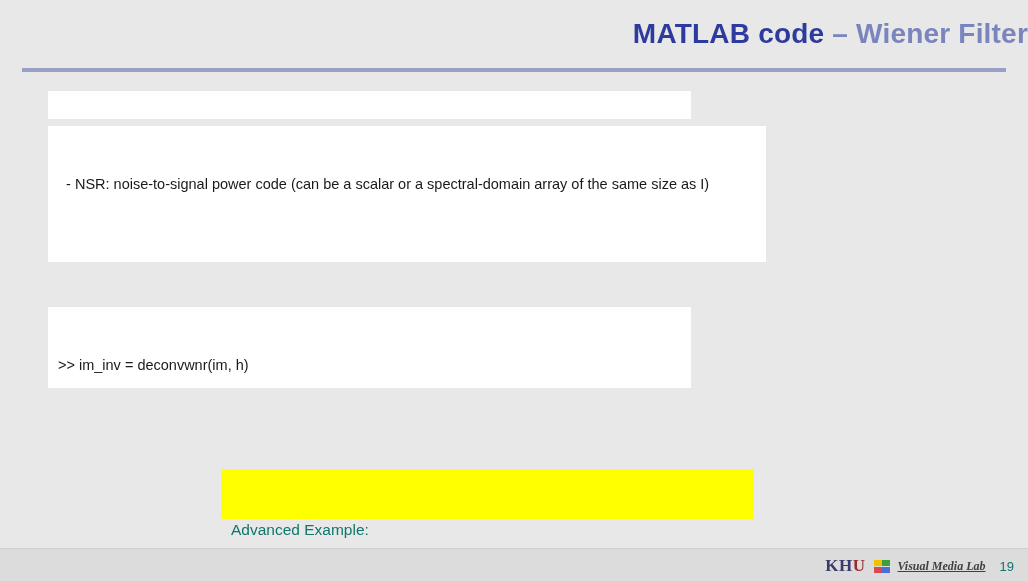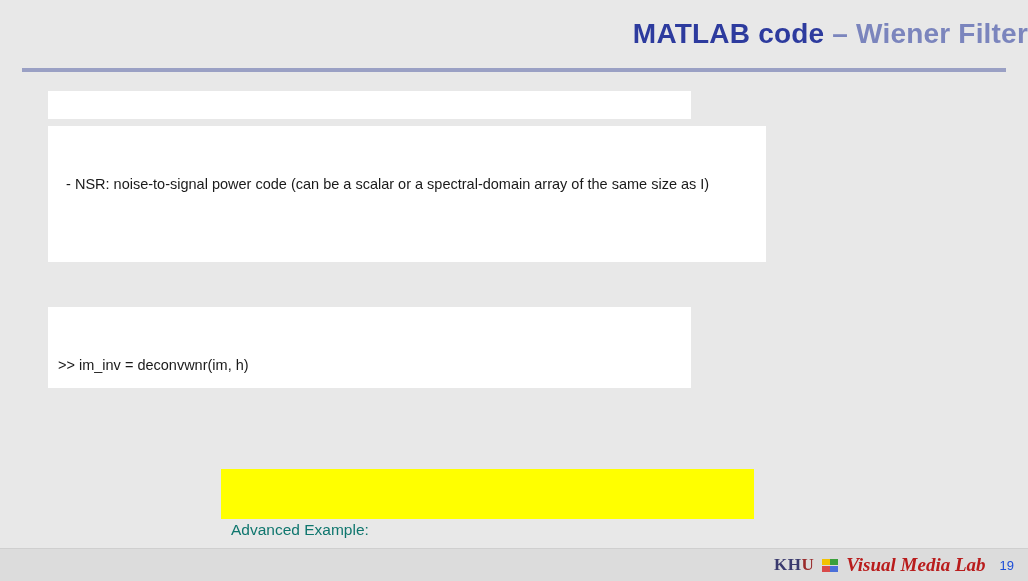--- a/index.html
+++ b/index.html
@@ -132,26 +132,27 @@
     height: 6px;
   }
   .lab-icon .q1 { left: 0;   top: 0;  background: #f2c200; }
   .lab-icon .q2 { left: 8px; top: 0;  background: #3aa03a; }
   .lab-icon .q3 { left: 0;   top: 7px; background: #d94a4a; }
   .lab-icon .q4 { left: 8px; top: 7px; background: #4a6fd9; }
   .lab-name {
     font-family: "Liberation Serif", serif;
     font-style: italic;
     font-weight: bold;
-    font-size: 19px;
-    color: #b91c1c;
+    font-size: 12px;
+    color: #404040;
+    text-decoration: underline;
   }
   .page-num {
     font-size: 13px;
-    color: #1d4ed8;
+    color: #0f766e;
     margin-left: 6px;
   }
 </style>
 </head>
 <body>
 
 <div class="slide-title">
   <span class="title-main">MATLAB code </span><span class="title-sub">– Wiener Filter</span>
 </div>
 <div class="title-rule"></div>

